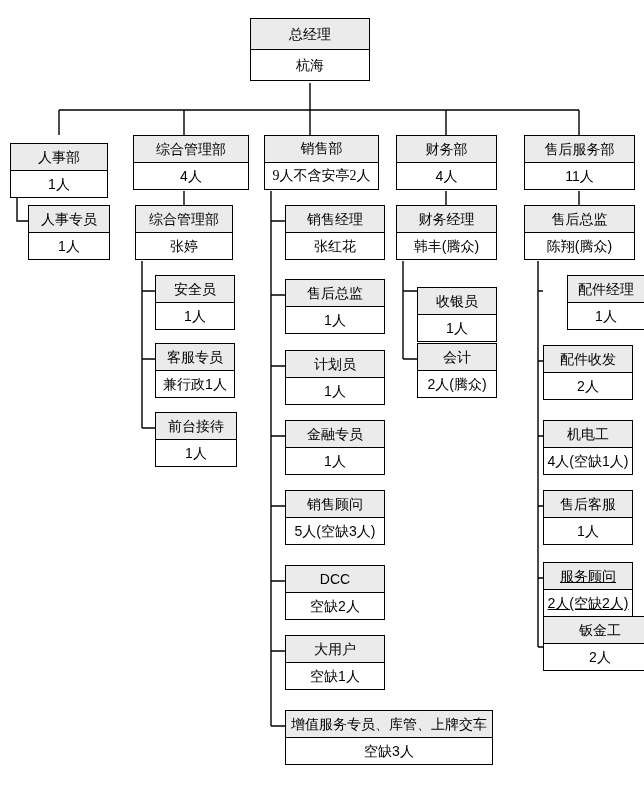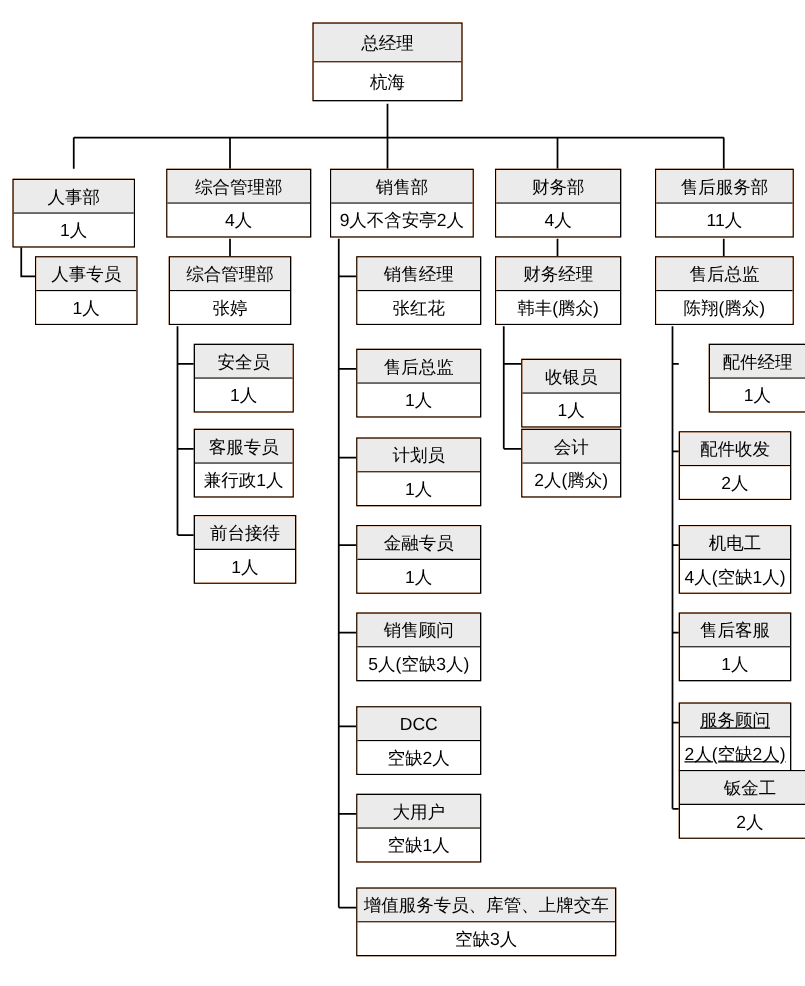--- a/index.html
+++ b/index.html
@@ -16,21 +16,21 @@
     overflow: hidden;
   }
   .connectors {
     position: absolute; left: 0; top: 0;
     width: 644px; height: 789px;
   }
   .node {
     position: absolute;
     box-sizing: border-box;
     border: 1.5px solid #000;
-    background: #f97316;
+    background: #a21caf;
   }
   .node-title {
     height: 26px;
     background: #ebebeb;
     border-bottom: 1.5px solid #000;
     display: flex; align-items: center; justify-content: center;
     font-size: 14px; line-height: 1;
     white-space: nowrap; overflow: hidden;
   }
   .node-value {
@@ -66,21 +66,21 @@
   </div>
 
   <div class="node" style="left:10px; top:143px; width:98px;">
     <div class="node-title">人事部</div>
     <div class="node-value">1人</div>
   </div>
   <div class="node" style="left:133px; top:135px; width:116px;">
     <div class="node-title">综合管理部</div>
     <div class="node-value">4人</div>
   </div>
-  <div class="node" style="left:264px; top:135px; width:115px;">
+  <div class="node" style="left:264px; top:135px; width:115px;font-family:Liberation Serif, serif;">
     <div class="node-title">销售部</div>
     <div class="node-value">9人不含安亭2人</div>
   </div>
   <div class="node" style="left:396px; top:135px; width:101px;">
     <div class="node-title">财务部</div>
     <div class="node-value">4人</div>
   </div>
   <div class="node" style="left:524px; top:135px; width:111px;">
     <div class="node-title">售后服务部</div>
     <div class="node-value">11人</div>

